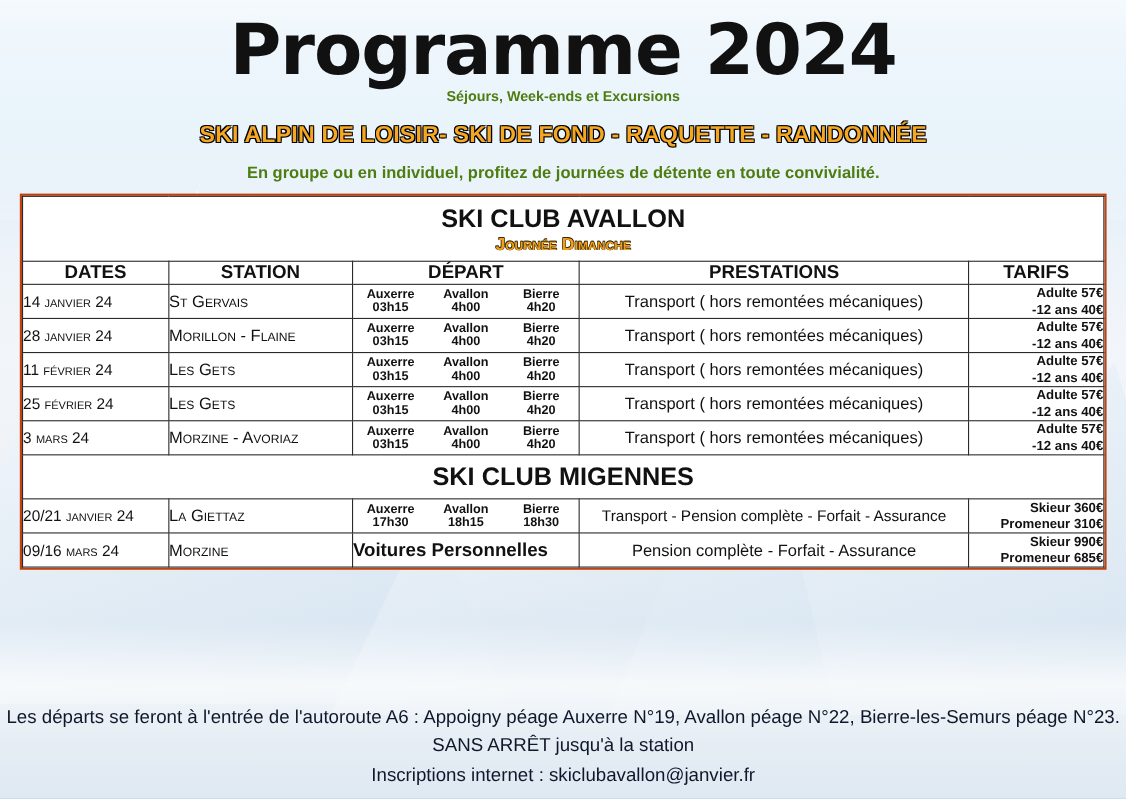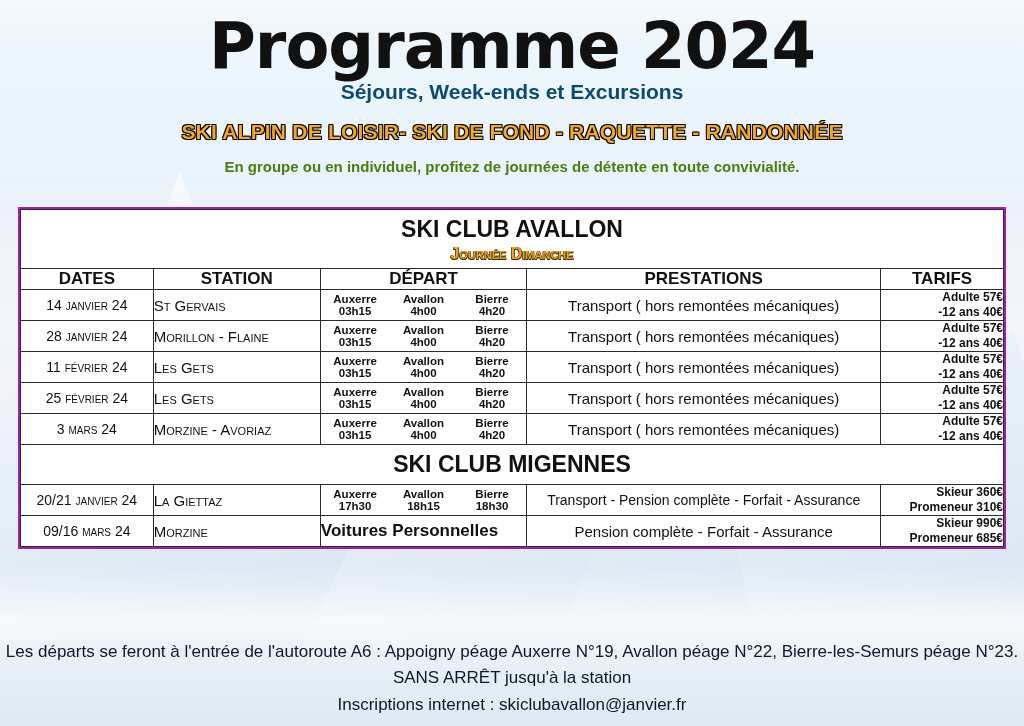--- a/index.html
+++ b/index.html
@@ -79,23 +79,23 @@
   .title-main {
     font-size: 64px;
     font-weight: bold;
     letter-spacing: -1px;
     color: #111111;
     line-height: 1.0;
     margin: 0;
     font-family: "DejaVu Sans", sans-serif;
   }
   .title-sub {
-    font-size: 21px;
-    font-weight: bold;
-    color: #0c4a6e;
+    font-size: 13px;
+    font-weight: bold;
+    color: #4d7c0f;
     margin-top: 2px;
   }
   .title-orange {
     margin-top: 16px;
     font-size: 21px;
     font-weight: bold;
     color: #f5a623;
     letter-spacing: 0.2px;
     text-shadow:
       -1px -1px 0 #000, 1px -1px 0 #000,
@@ -105,23 +105,23 @@
     margin-top: 14px;
     font-size: 15px;
     font-weight: bold;
     color: #4d7c0f;
   }
 
   
   .card {
     position: relative;
     z-index: 2;
-    margin: 32px 18px 0 18px;
+    margin: 10px 18px 0 18px;
     background: rgba(255,255,255,0.90);
-    border: 2px solid #a21caf;
+    border: 2px solid #c2410c;
     box-sizing: border-box;
   }
   table.prog {
     width: 100%;
     border-collapse: collapse;
     table-layout: fixed;
   }
   table.prog td, table.prog th {
     border: 1px solid #2b2b2b;
     padding: 0;
@@ -150,21 +150,20 @@
     font-variant: small-caps;
   }
   .colhead {
     text-align: center;
     font-size: 17px;
     font-weight: bold;
     color: #111;
     padding: 5px 0;
   }
   td.date {
-    text-align: center;
     font-size: 14px;
     font-variant: small-caps;
     padding: 6px 2px;
     color: #111;
   }
   td.station {
     font-size: 15px;
     font-variant: small-caps;
     padding: 6px 10px;
     color: #111;

